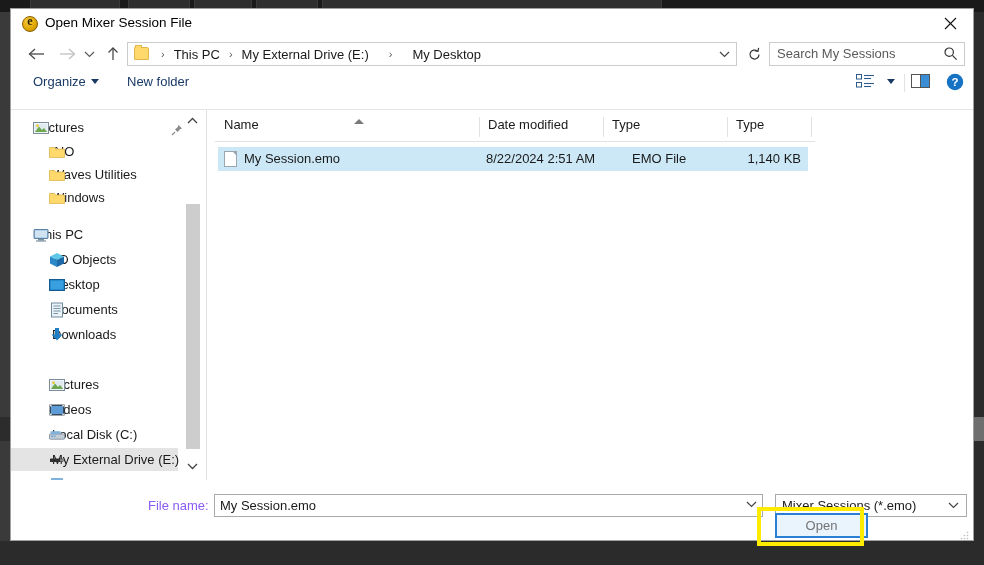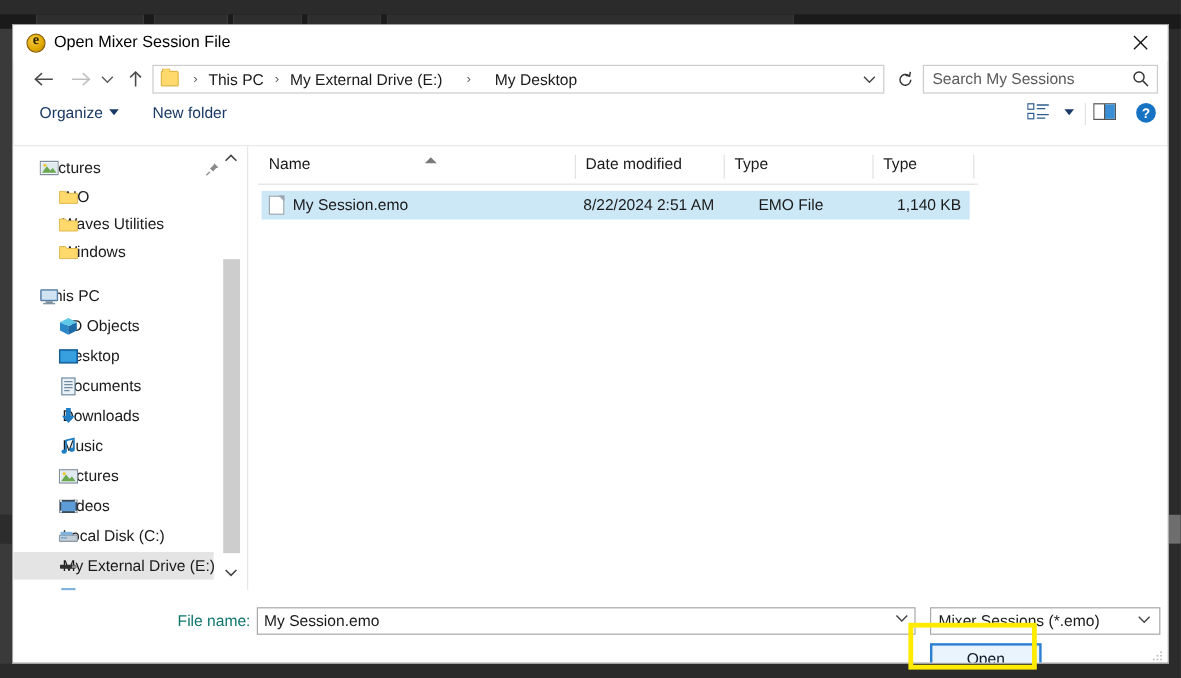--- a/index.html
+++ b/index.html
@@ -2,21 +2,21 @@
 <html><head>
 <meta charset="utf-8">
 <style>
   html, body {
     margin: 0; padding: 0;
     width: 984px; height: 565px;
     overflow: hidden;
     background: #2b2b2b;
     font-family: "Liberation Sans", sans-serif;
   }
-  #root { position: relative; width: 984px; height: 441px; margin-top: 12px; }
+  #root { position: relative; width: 984px; height: 441px; }
 
   
   .bg-top-strip {
     position: absolute; left: 0; top: 0; width: 984px; height: 12px;
     background: #1a1a1a;
   }
   .bg-tab {
     position: absolute; top: 0px; height: 11px;
     background: #2e2e2e; border-radius: 0 0 4px 4px;
     border: 1px solid #3a3a3a; border-top: none;
@@ -281,21 +281,21 @@
   .cell-type { left: 414px; }
   .cell-size { left: 505px; width: 78px; text-align: right; }
 
   
   .footer {
     position: absolute; left: 0; top: 471px;
     width: 962px; height: 60px; background: #ffffff;
   }
   .fn-label {
     position: absolute; left: 137px; top: 18px;
-    font-size: 13px; color: #0f766e;
+    font-size: 13px; color: #8b5cf6;
   }
   .fn-input {
     position: absolute; left: 203px; top: 14px;
     width: 549px; height: 23px;
     border: 1px solid #a9a9a9; background: #ffffff;
     box-sizing: border-box;
     font-size: 13px; color: #1a1a1a;
     padding: 2px 20px 2px 5px;
     outline: none;
   }
@@ -312,24 +312,24 @@
   .ft-text {
     position: absolute; left: 6px; top: 3px;
     font-size: 13px; color: #1a1a1a;
   }
   .ft-drop {
     position: absolute; right: 7px; top: 5px;
     font-size: 10px; color: #444;
   }
 
   .btn {
-    position: absolute; top: 44px; height: 25px;
+    position: absolute; top: 33px; height: 25px;
     background: #e6e6e6; border: 1px solid #adadad;
     box-sizing: border-box;
-    font-size: 13px; color: #0f172a;
+    font-size: 13px; color: #737373;
     display: flex; align-items: center; justify-content: center;
     cursor: default;
   }
   .btn-open {
     left: 764px; width: 93px;
     background: #e9f4fc; border: 2px solid #2a7fd4;
   }
   .btn-cancel { left: 865px; width: 93px; }
 
   .grip {
@@ -578,30 +578,20 @@
         <div class="side-item indent1" style="top:213px;">
           <span class="side-ico">
             <svg width="16" height="16" viewBox="0 0 16 16">
               <rect x="6" y="1" width="4" height="7" fill="#1f7ec4"></rect>
               <path d="M2.5 7.5 L8 13.5 L13.5 7.5 Z" fill="#1f7ec4"></path>
             </svg>
           </span>
           <span class="side-label">Downloads</span>
         </div>
 
-        <div class="side-item indent1" style="top:238px;">
-          <span class="side-ico">
-            <svg width="16" height="16" viewBox="0 0 16 16">
-              <path d="M6 12.2 V3 L12.5 1.6 V10.6" fill="none" stroke="#1f7ec4" stroke-width="1.5"></path>
-              <ellipse cx="4.4" cy="12.4" rx="2.2" ry="1.8" fill="#1f7ec4"></ellipse>
-              <ellipse cx="10.9" cy="10.8" rx="2.2" ry="1.8" fill="#1f7ec4"></ellipse>
-            </svg>
-          </span>
-          <span class="side-label">Music</span>
-        </div>
 
         <div class="side-item indent1" style="top:263px;">
           <span class="side-ico">
             <svg width="16" height="16" viewBox="0 0 16 16">
               <rect x="0.5" y="2.5" width="15" height="11" fill="#ffffff" stroke="#7d8c99"></rect>
               <rect x="1.5" y="3.5" width="13" height="9" fill="#dfe9f0"></rect>
               <path d="M2 12 L6 6.5 L9 10 L11 8 L14 12 Z" fill="#6ba84f"></path>
               <circle cx="4.5" cy="5.8" r="1.2" fill="#f0c419"></circle>
             </svg>
           </span>

